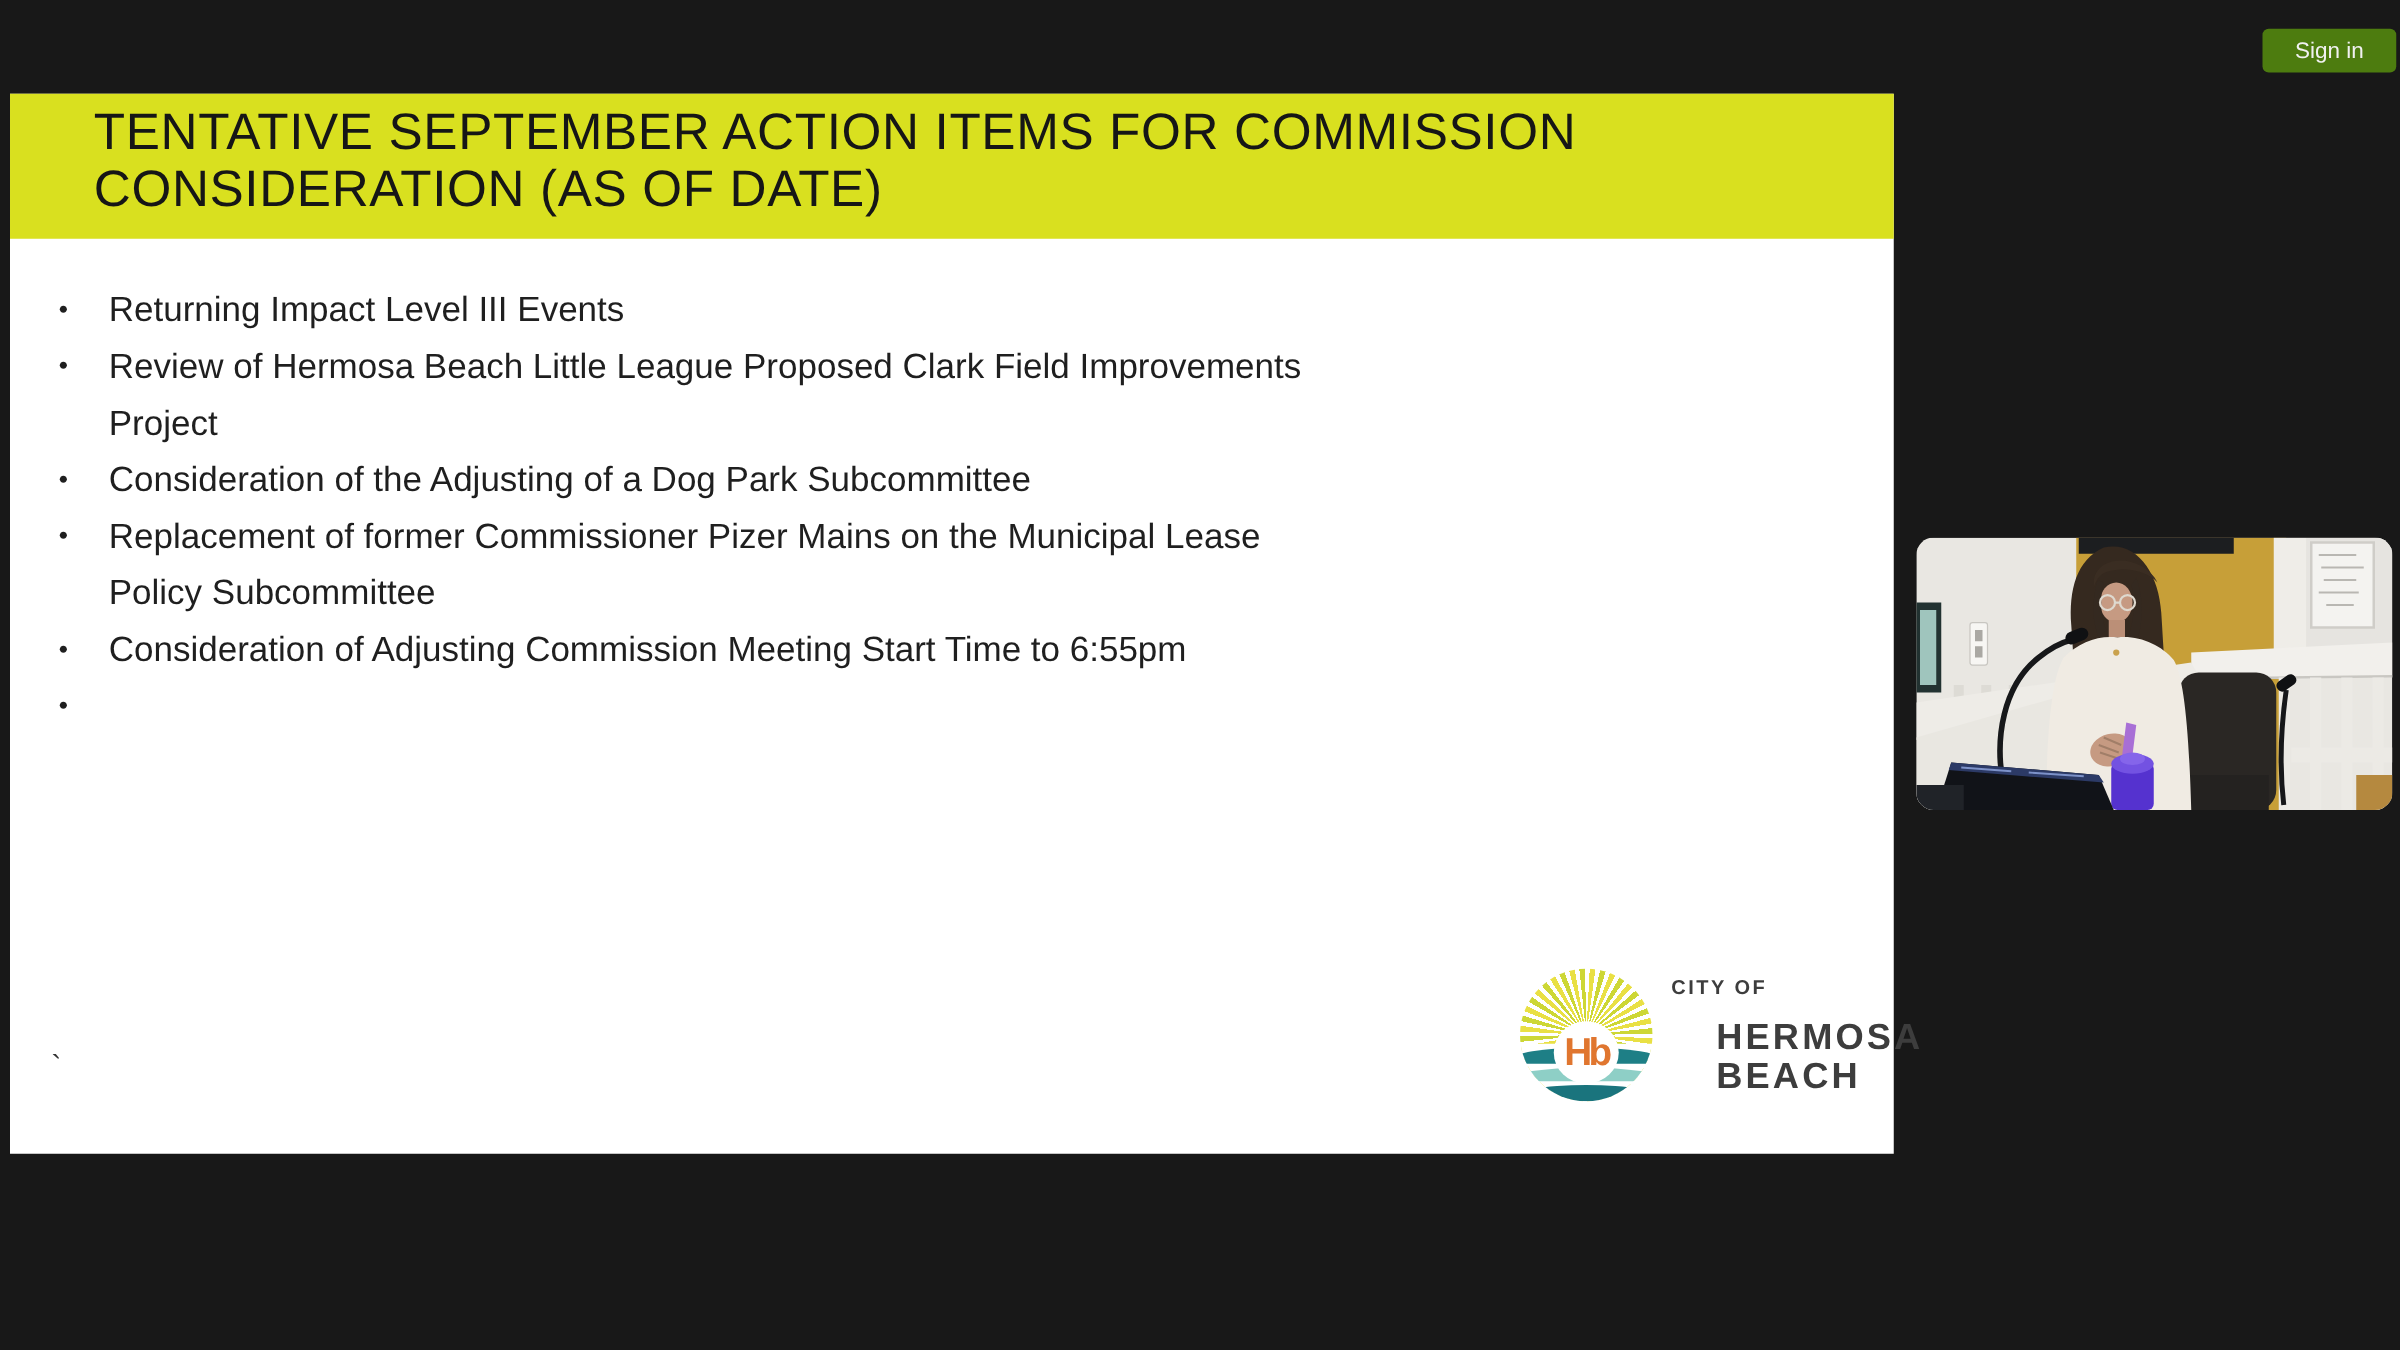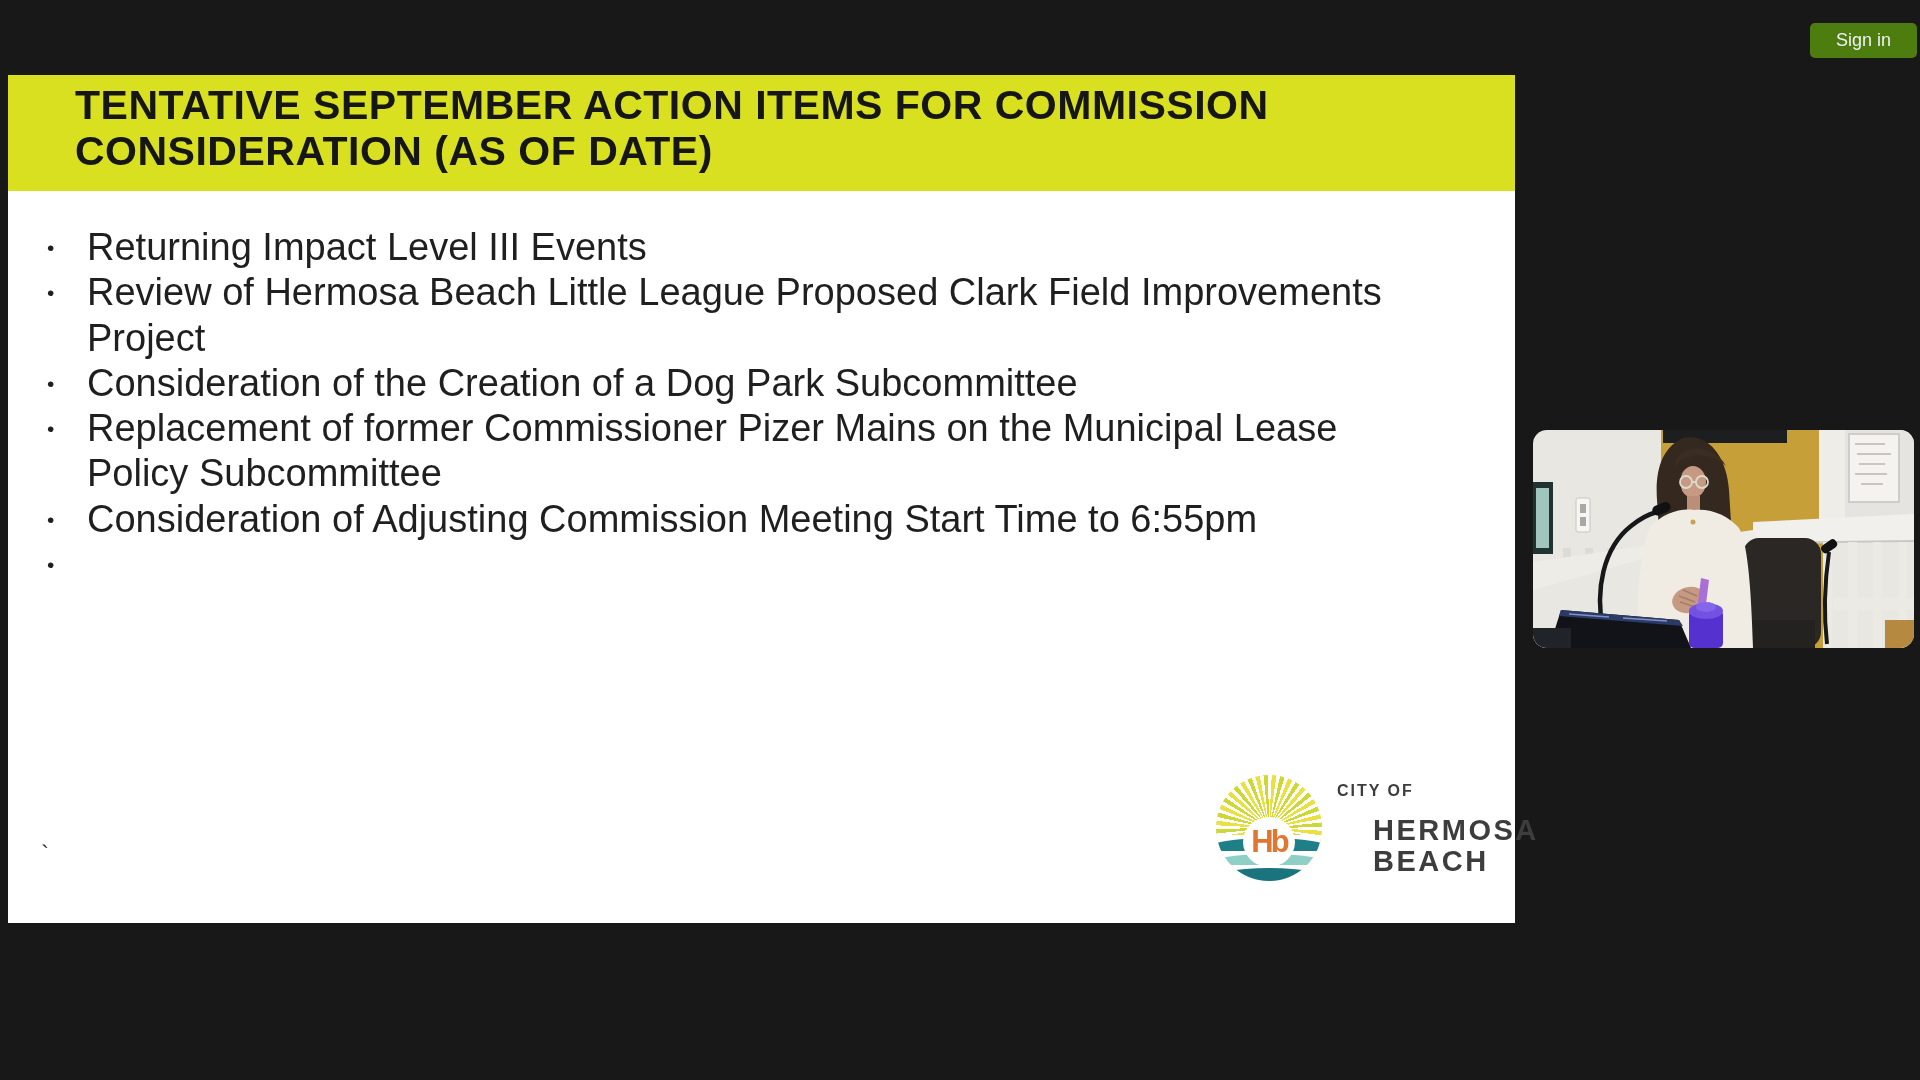--- a/index.html
+++ b/index.html
@@ -35,21 +35,21 @@
   .slide-header {
     position: absolute;
     left: 0; top: 0;
     width: 100%; height: 116px;
     background: #d9e01f;
   }
   .slide-title {
     position: absolute;
     left: 67px; top: 7px;
     font-size: 41px;
-    font-weight: 700;
+    font-weight: 400;
     line-height: 46px;
     letter-spacing: 0.5px;
     color: #161616;
     white-space: pre-line;
     font-stretch: condensed;
   }
   .bullet-list {
     position: absolute;
     left: 39px; top: 150px;
     width: 1420px;
@@ -59,21 +59,21 @@
     display: flex;
     align-items: flex-start;
   }
   .bullet-marker {
     flex: 0 0 40px;
     font-size: 21px;
     line-height: 45.3px;
     color: #1f1f1f;
   }
   .bullet-text {
-    font-size: 38px;
+    font-size: 28px;
     line-height: 45.3px;
     color: #1f1f1f;
     white-space: pre-line;
   }
   .stray-mark {
     position: absolute;
     left: 33px; top: 765px;
     font-size: 24px;
     color: #333333;
   }
@@ -159,21 +159,21 @@
         <span class="bullet-marker">•</span>
         <span class="bullet-text">Returning Impact Level III Events</span>
       </li>
       <li>
         <span class="bullet-marker">•</span>
         <span class="bullet-text">Review of Hermosa Beach Little League Proposed Clark Field Improvements
 Project</span>
       </li>
       <li>
         <span class="bullet-marker">•</span>
-        <span class="bullet-text">Consideration of the Creation of a Dog Park Subcommittee</span>
+        <span class="bullet-text">Consideration of the Adjusting of a Dog Park Subcommittee</span>
       </li>
       <li>
         <span class="bullet-marker">•</span>
         <span class="bullet-text">Replacement of former Commissioner Pizer Mains on the Municipal Lease
 Policy Subcommittee</span>
       </li>
       <li>
         <span class="bullet-marker">•</span>
         <span class="bullet-text">Consideration of Adjusting Commission Meeting Start Time to 6:55pm</span>
       </li>

